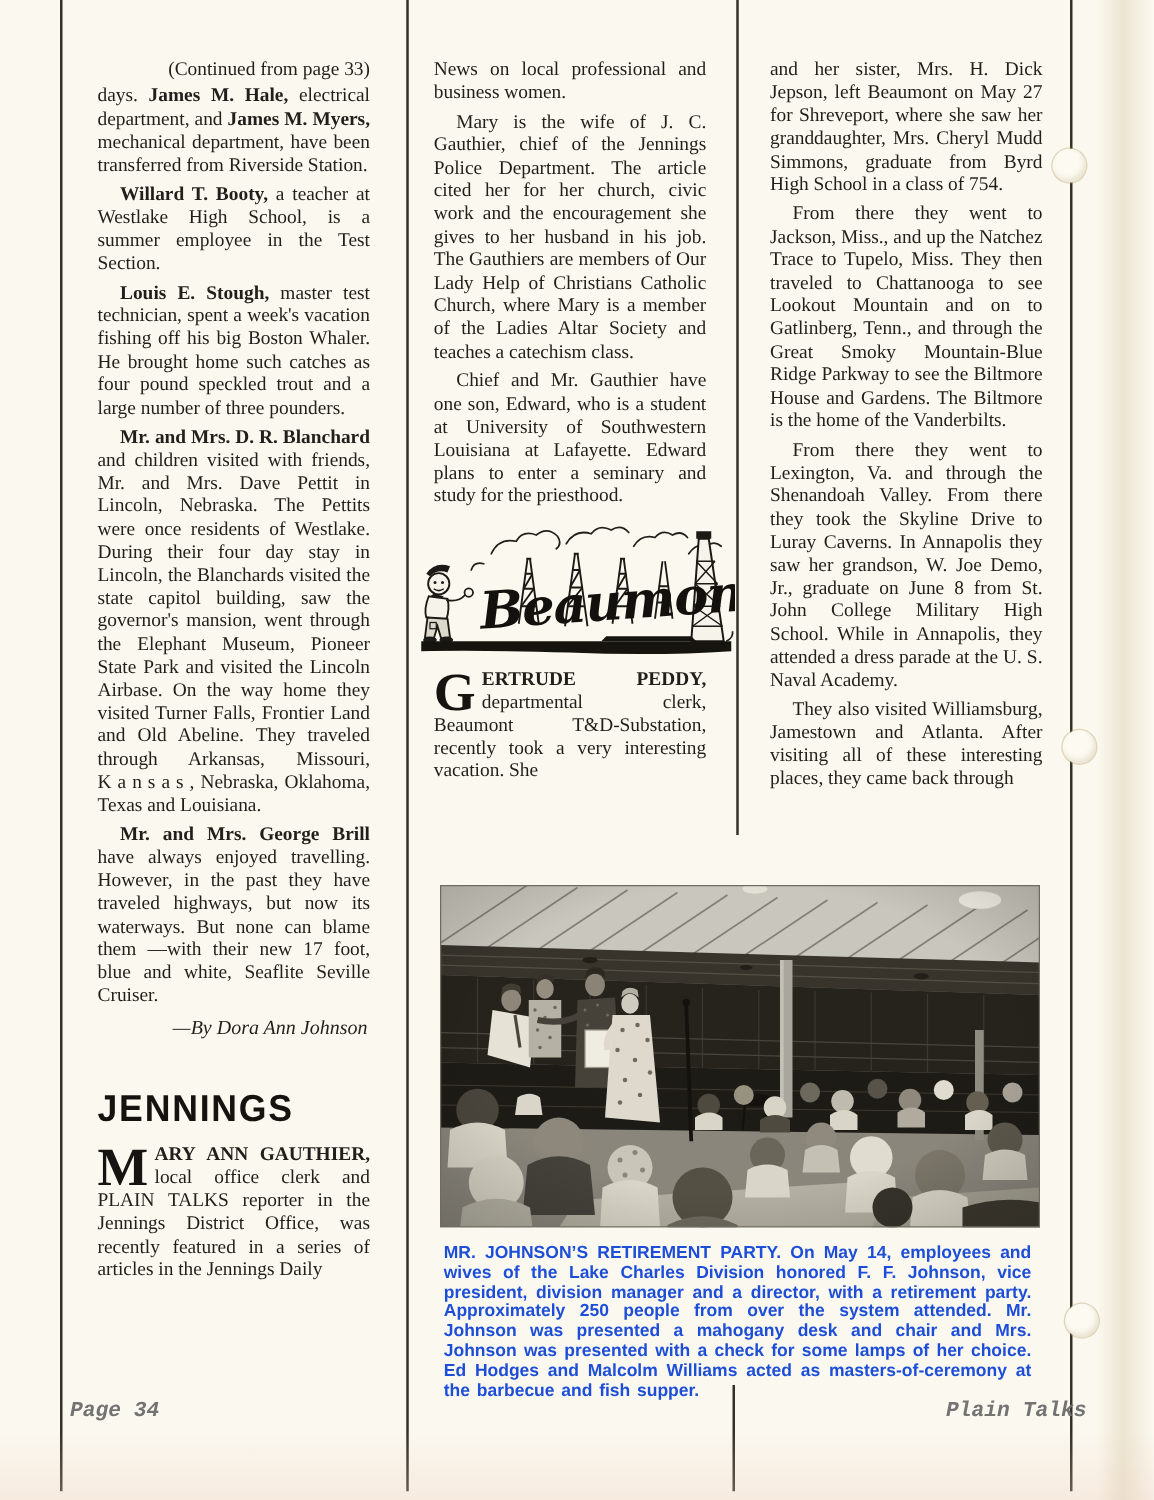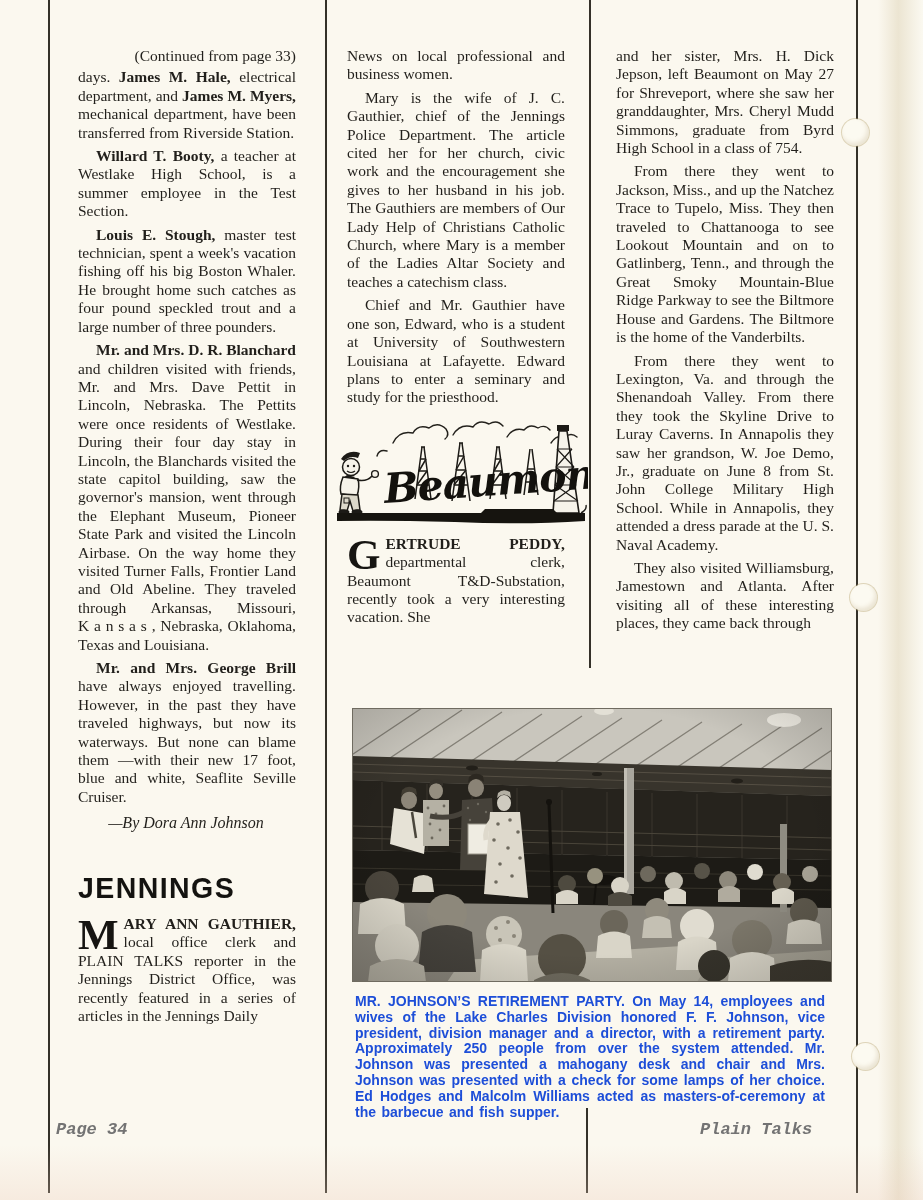--- a/index.html
+++ b/index.html
@@ -19,21 +19,21 @@
   .hole{position:absolute;width:27px;height:27px;border-radius:50%;background:#fcfaf1;z-index:5;
     box-shadow:0 0 0 1px rgba(186,168,120,0.45), inset -2px -3px 4px rgba(172,152,104,0.22);}
   
   .col{position:absolute;top:47px;width:218px;font-size:15.5px;line-height:18.4px;text-align:justify;}
   #col1{left:78px;}
   #col2{left:347px;}
   #col3{left:616px;}
   .para{margin:0 0 5px 0;text-indent:18px;}
   .para.noindent{text-indent:0;}
   .continued{text-align:right;text-indent:0;margin:0 0 3px 0;}
-  .byline{font-style:italic;text-align:center;text-indent:0;margin:8px 2px 0 0;font-size:16px;}
+  .byline{font-style:italic;text-align:right;text-indent:0;margin:8px 2px 0 0;font-size:16px;}
   .section-heading{
     font-family:"Liberation Sans","DejaVu Sans",sans-serif;font-weight:bold;
     font-size:30px;letter-spacing:1.5px;transform:scaleX(0.95);transform-origin:left;
     margin:46px 0 18px 0;color:#141310;
   }
   .dropcap-para{text-indent:0;}
   .dropcap{float:left;font-weight:bold;font-size:43px;line-height:33px;margin:3px 5px 0 0;color:#161411;}
   .logo-wrap{margin:10px 0 4px -12px;height:114px;}
   
   .photo{position:absolute;left:352px;top:708px;width:480px;height:274px;z-index:2;}
@@ -42,21 +42,21 @@
   .caption{
     position:absolute;left:355px;top:994px;width:470px;z-index:2;
     font-family:"Liberation Sans","DejaVu Sans",sans-serif;font-weight:bold;
     font-size:14px;line-height:15.8px;text-align:justify;word-spacing:1.5px;color:#1d4ed8;
   }
   
   .footer-left,.footer-right{
     position:absolute;top:1120px;font-style:italic;font-weight:bold;font-size:17px;color:#737373;z-index:2;font-family:Liberation Mono, monospace;
   }
   .footer-left{left:56px;}
-  .footer-right{left:700px;width:146px;text-align:left;}
+  .footer-right{left:740px;width:146px;text-align:center;}
   b{font-weight:bold;}
 </style>
 </head>
 <body>
 
 <div class="rule" style="left:48px;top:0;height:1193px;"></div>
 <div class="rule" style="left:325px;top:0;height:1193px;"></div>
 <div class="rule" style="left:589px;top:0;height:668px;"></div>
 <div class="rule" style="left:586px;top:1108px;height:85px;"></div>
 <div class="rule" style="left:856px;top:0;height:1193px;"></div>

